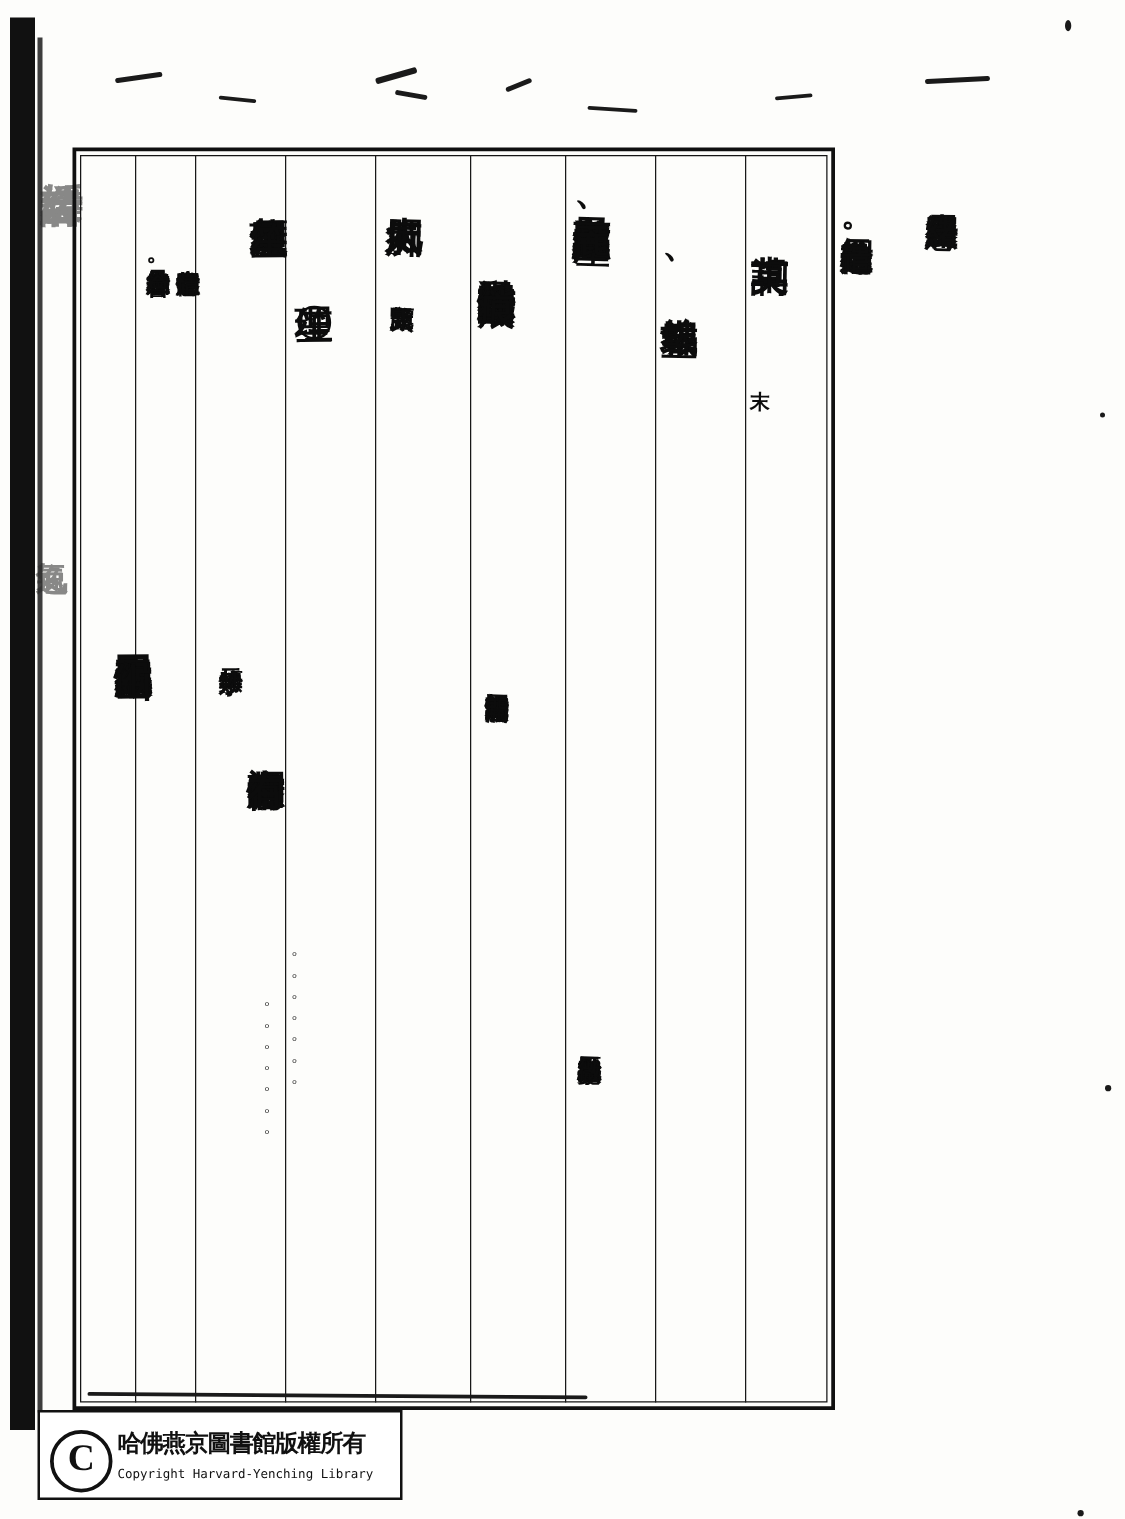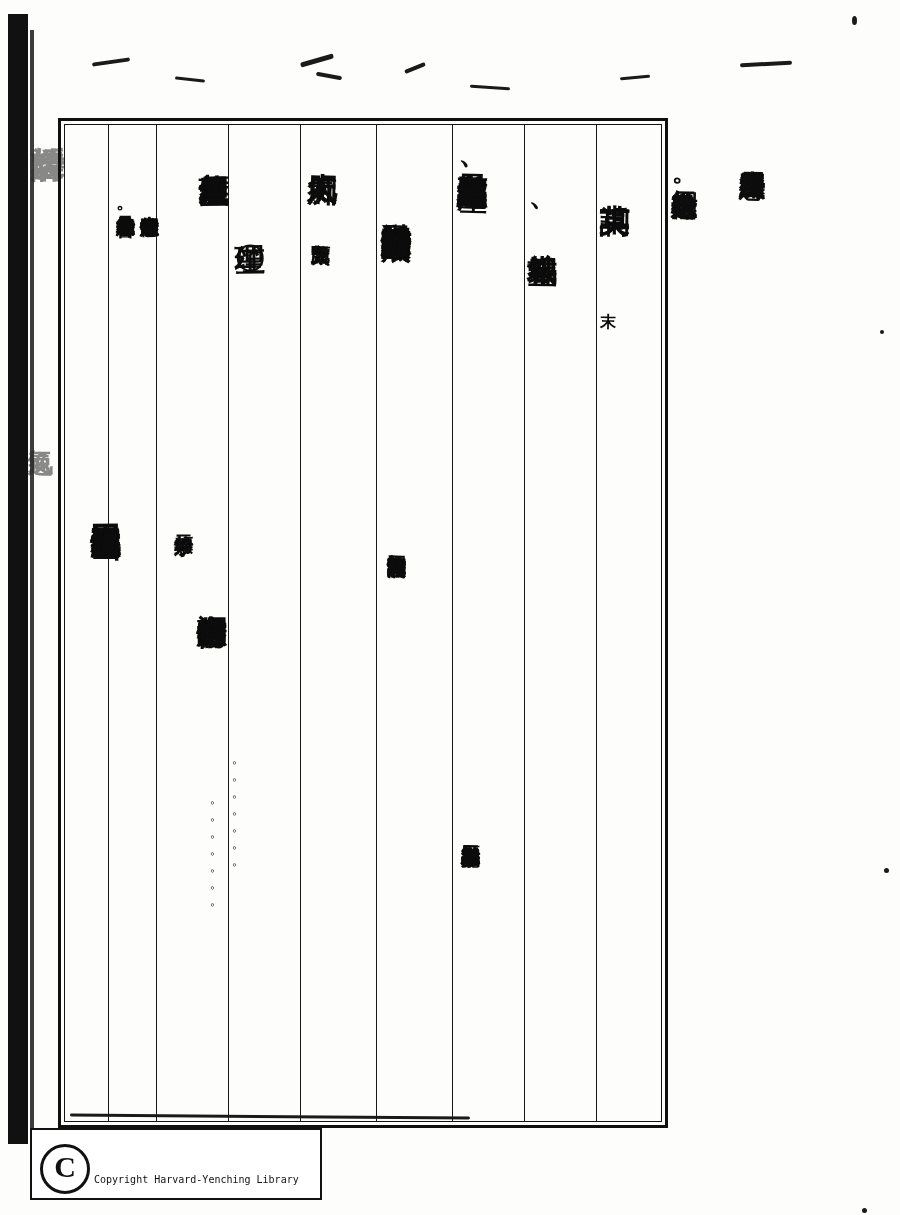--- a/index.html
+++ b/index.html
@@ -208,16 +208,17 @@
   <div class="vcol small tilt3" style="left:140px; top:200px;">幽意幽意復起春情</div>
   <div class="vcol small tilt3" style="left:116px; top:200px;">疊意相承妙在神會。</div>
 
   <div class="vcol big tilt3" style="left:90px; top:500px;">因思往事成惆悵不得緱山</div>
 
   <div class="marks" style="left:230px; top:760px;">。。。。。。。</div>
   <div class="marks" style="left:208px; top:800px;">。。。。。。。</div>
 
   <div class="stamp">
     <div class="stamp-c">C</div>
+    <div class="stamp-cn">哈佛燕京圖書館版權所有</div>
     <div class="stamp-en">Copyright Harvard-Yenching Library</div>
   </div>
 
 </div>
 
 </body></html>

